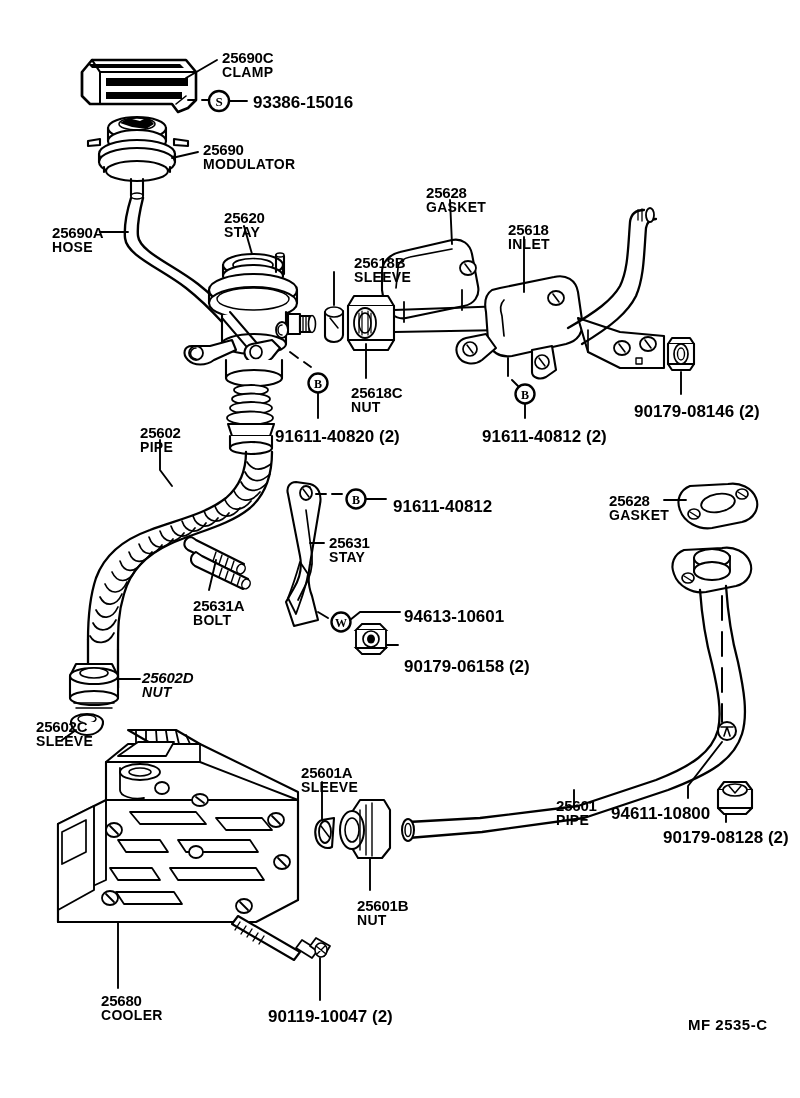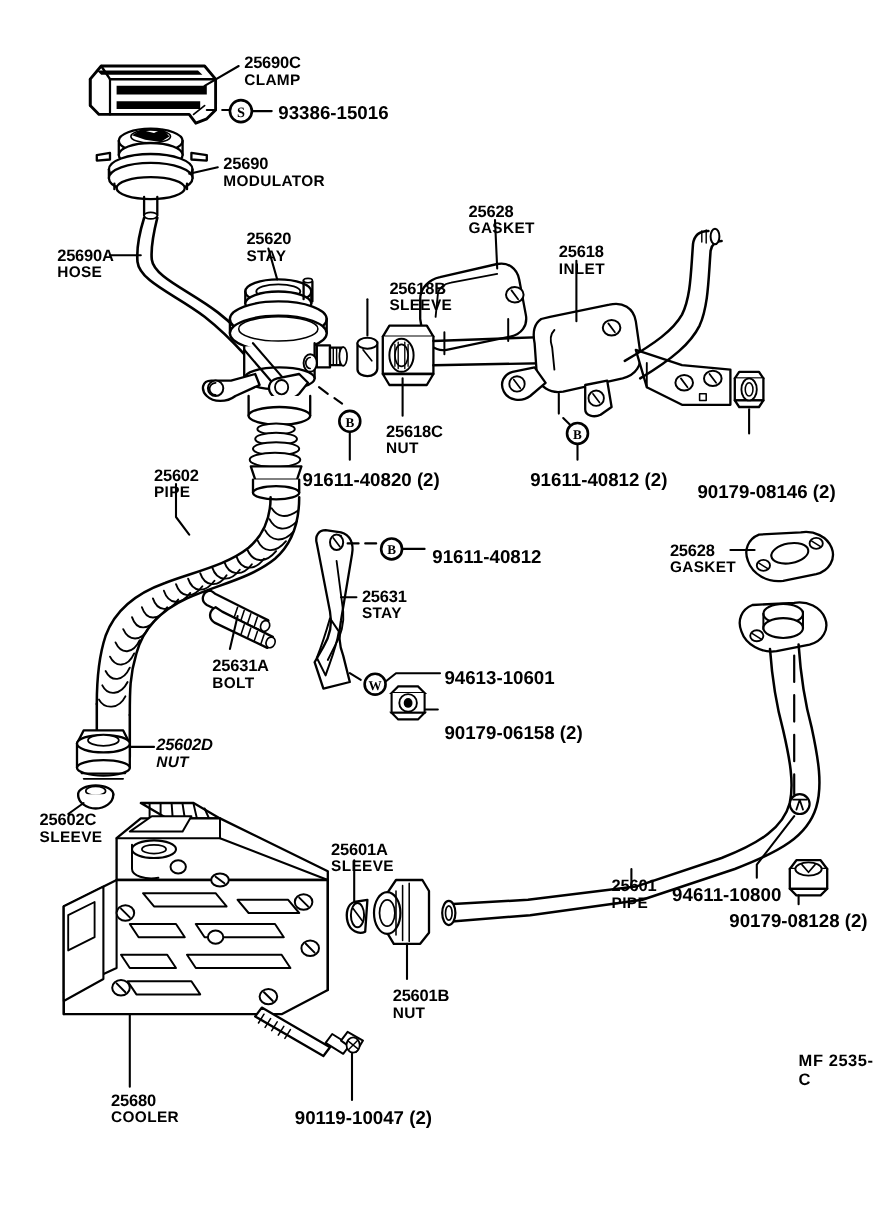--- a/index.html
+++ b/index.html
@@ -535,21 +535,21 @@
         <div class="sub">BOLT</div>
       </div>
       <div class="lbl" style="left: 609px; top: 493px;">
         <div class="num">25628</div>
         <div class="sub">GASKET</div>
       </div>
       <div class="lbl" style="left: 142px; top: 670px; font-style: italic;">
         <div class="num">25602D</div>
         <div class="sub">NUT</div>
       </div>
-      <div class="lbl" style="left: 36px; top: 738px;">
+      <div class="lbl" style="left: 36px; top: 719px;">
         <div class="num">25602C</div>
         <div class="sub">SLEEVE</div>
       </div>
       <div class="lbl" style="left: 301px; top: 765px;">
         <div class="num">25601A</div>
         <div class="sub">SLEEVE</div>
       </div>
       <div class="lbl" style="left: 556px; top: 798px;">
         <div class="num">25601</div>
         <div class="sub">PIPE</div>
@@ -560,24 +560,24 @@
       </div>
       <div class="lbl" style="left: 101px; top: 993px;">
         <div class="num">25680</div>
         <div class="sub">COOLER</div>
       </div>
     </div>
 <div id="fasteners">
       <div class="fast" style="left: 253px; top: 93px;">93386-15016</div>
       <div class="fast" style="left: 275px; top: 427px;">91611-40820 (2)</div>
       <div class="fast" style="left: 482px; top: 427px;">91611-40812 (2)</div>
-      <div class="fast" style="left: 634px; top: 402px; margin-top: 36px;">90179-08146 (2)</div>
+      <div class="fast" style="left: 634px; top: 402px;">90179-08146 (2)</div>
       <div class="fast" style="left: 393px; top: 497px;">91611-40812</div>
       <div class="fast" style="left: 404px; top: 607px;">94613-10601</div>
       <div class="fast" style="left: 404px; top: 645px; margin-top: 12px;">90179-06158 (2)</div>
       <div class="fast" style="left: 611px; top: 804px;">94611-10800</div>
       <div class="fast" style="left: 663px; top: 828px;">90179-08128 (2)</div>
       <div class="fast" style="left: 268px; top: 1007px;">90119-10047 (2)</div>
     </div>
 
-<div class="code" style="left:688px;top:956px;margin-left:38px;">MF  2535-C</div>
+<div class="code" style="left:688px;top:1016px;">MF  2535-C</div>
 
 </div>
 
 </body></html>

